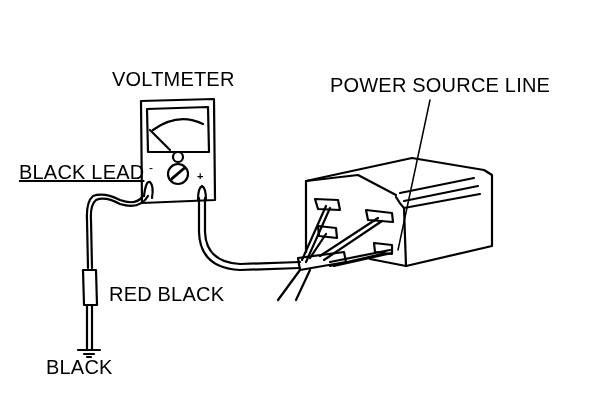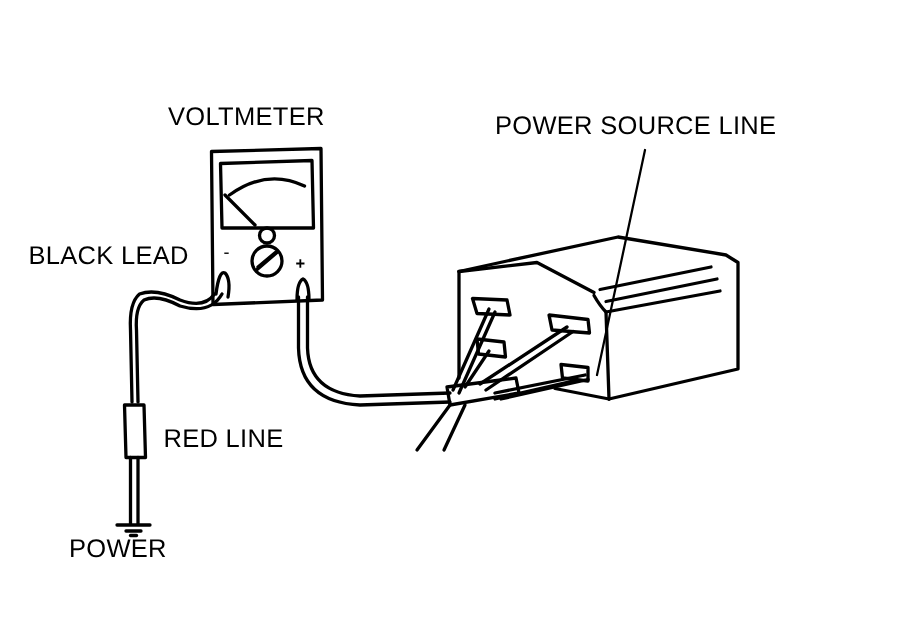--- a/index.html
+++ b/index.html
@@ -1,18 +1,18 @@
 <!DOCTYPE html>
 <html><head>
 <meta charset="utf-8">
 <style>
   html, body { margin: 0; padding: 0; background: #ffffff; }
   body { width: 608px; height: 412px; position: relative; overflow: hidden; }
   svg { position: absolute; left: 0; top: 0; }
-  .lbl { position: absolute; font-family: "Liberation Sans", sans-serif; font-size: 17px; color: #000; white-space: nowrap; letter-spacing: 0.2px; }
+  .lbl { position: absolute; font-family: "Liberation Sans", sans-serif; font-size: 20px; color: #000; white-space: nowrap; letter-spacing: 0.2px; }
 </style>
 </head>
 <body>
 
 <svg width="608" height="412" viewBox="0 0 608 412">
   <g fill="none" stroke="#000" stroke-width="2.2" stroke-linecap="round" stroke-linejoin="round">
 
     <g>
       <path d="M141 101 L214 99 L215 200 L142 203 Z"></path>
       <path d="M147 109 L208 107 L209 152 L148 152 Z"></path>
@@ -74,17 +74,17 @@
       <path d="M310 270 L296 300"></path>
       <path d="M330 266 L382 254"></path>
     </g>
 
     <path d="M430 100 L398 250" stroke-width="1.5"></path>
   </g>
 </svg>
 
 <div class="lbl" style="left:112px; top:68px;">VOLTMETER</div>
 <div class="lbl" style="left:330px; top:74px;">POWER SOURCE LINE</div>
-<div class="lbl" style="left:19px; top:161px;">BLACK LEAD</div>
+<div class="lbl" style="left:19px; top:161px;text-decoration:underline;">BLACK LEAD</div>
 <div class="lbl" style="left:149px; top:161px; font-size:12px;">-</div>
 <div class="lbl" style="left:197px; top:170px; font-size:11px; font-weight:bold;">+</div>
-<div class="lbl" style="left:109px; top:283px;">RED LINE</div>
-<div class="lbl" style="left:46px; top:356px;">POWER</div>
+<div class="lbl" style="left:109px; top:283px;">RED BLACK</div>
+<div class="lbl" style="left:46px; top:356px;">BLACK</div>
 
 </body></html>

